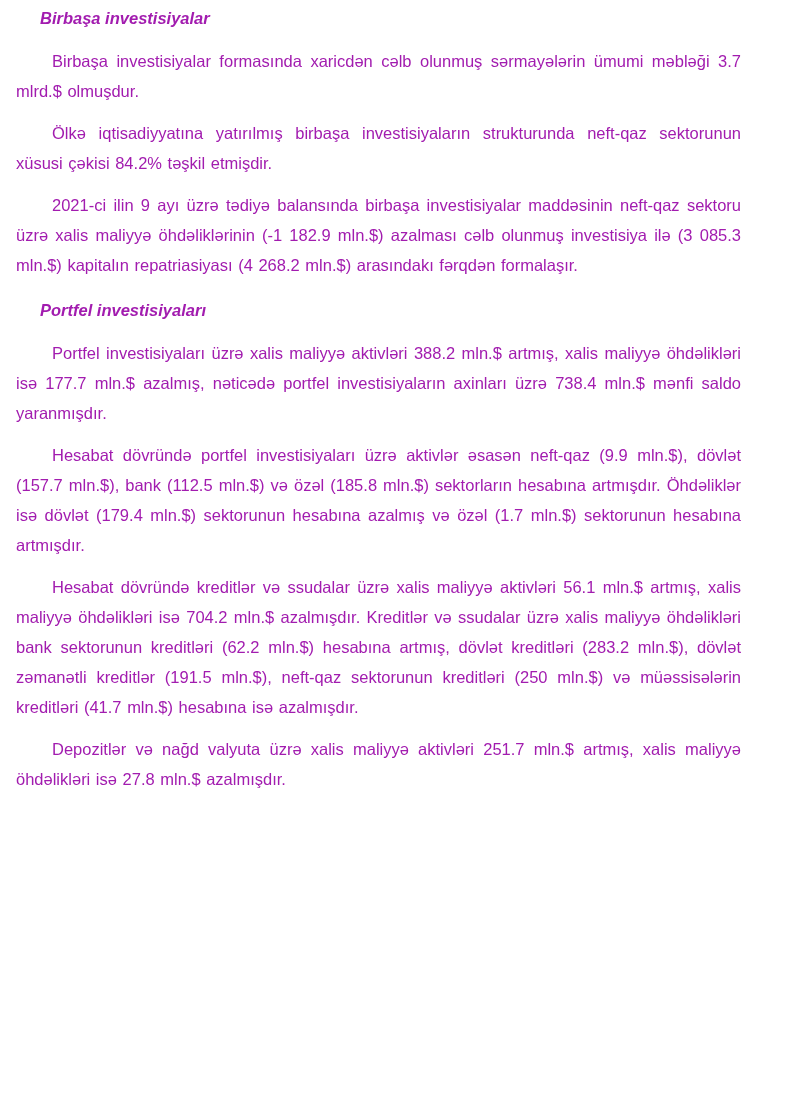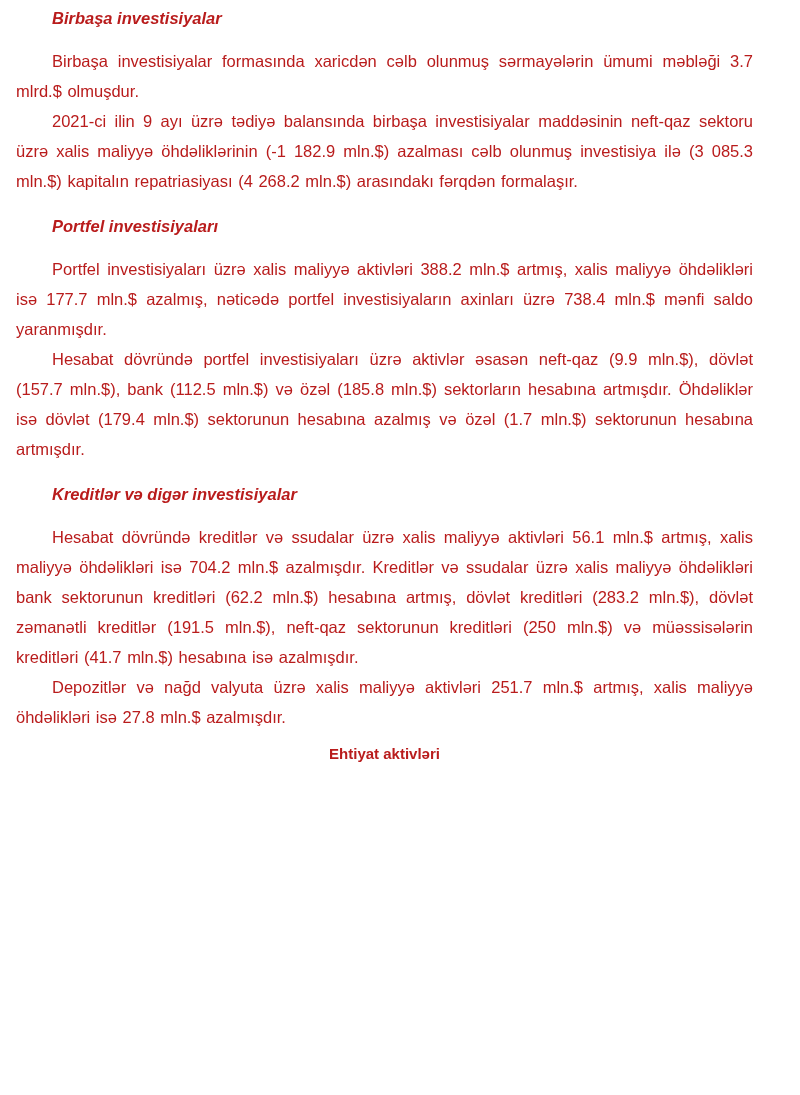--- a/index.html
+++ b/index.html
@@ -5,43 +5,43 @@
   html, body {
     margin: 0;
     padding: 0;
     background: #ffffff;
   }
   .page {
     position: relative;
     width: 800px;
     height: 798px;
     background: #ffffff;
-    color: #b91c1c;
+    color: #a21caf;
     font-family: "Liberation Sans", sans-serif;
     box-sizing: border-box;
-    padding: 3px 47px 0 16px;
+    padding: 3px 47px 0 4px;
     overflow: hidden;
   }
   .section-heading {
     font-size: 16.5px;
     font-weight: bold;
     font-style: italic;
     line-height: 30px;
     text-indent: 36px;
     margin: 15px 0 13px 0;
   }
   .section-heading.first {
     margin-top: 0;
   }
   .body-paragraph {
     font-size: 16.5px;
     line-height: 30px;
     text-align: justify;
     text-indent: 36px;
-    margin: 0;
+    margin: 12px;
     word-spacing: 1px;
   }
   .center-heading {
     font-size: 15px;
     font-weight: bold;
     font-style: normal;
     line-height: 32px;
     text-align: center;
     text-indent: 0;
     margin: 6px 0 12px 0;
@@ -58,31 +58,31 @@
   }
 </style>
 </head>
 <body>
 
 <div class="page">
 
   <div>
     <h2 class="section-heading first">Birbaşa investisiyalar</h2>
     <p class="body-paragraph">Birbaşa investisiyalar formasında xaricdən cəlb olunmuş sərmayələrin ümumi məbləği 3.7 mlrd.$ olmuşdur.</p>
+    <p class="body-paragraph">Ölkə iqtisadiyyatına yatırılmış birbaşa investisiyaların strukturunda neft-qaz sektorunun xüsusi çəkisi 84.2% təşkil etmişdir.</p>
     <p class="body-paragraph">2021-ci ilin 9 ayı üzrə tədiyə balansında birbaşa investisiyalar maddəsinin neft-qaz sektoru üzrə xalis maliyyə öhdəliklərinin (-1 182.9 mln.$) azalması cəlb olunmuş investisiya ilə (3 085.3 mln.$) kapitalın repatriasiyası (4 268.2 mln.$) arasındakı fərqdən formalaşır.</p>
   </div>
 
   <div>
     <h2 class="section-heading">Portfel investisiyaları</h2>
     <p class="body-paragraph">Portfel investisiyaları üzrə xalis maliyyə aktivləri 388.2 mln.$ artmış, xalis maliyyə öhdəlikləri isə 177.7 mln.$ azalmış, nəticədə portfel investisiyaların axinları üzrə 738.4 mln.$ mənfi saldo yaranmışdır.</p>
     <p class="body-paragraph">Hesabat dövründə portfel investisiyaları üzrə aktivlər əsasən neft-qaz (9.9 mln.$), dövlət (157.7 mln.$), bank (112.5 mln.$) və özəl (185.8 mln.$) sektorların hesabına artmışdır. Öhdəliklər isə dövlət (179.4 mln.$) sektorunun hesabına azalmış və özəl (1.7 mln.$) sektorunun hesabına artmışdır.</p>
   </div>
 
   <div>
-    <h2 class="section-heading">Kreditlər və digər investisiyalar</h2>
     <p class="body-paragraph">Hesabat dövründə kreditlər və ssudalar üzrə xalis maliyyə aktivləri 56.1 mln.$ artmış, xalis maliyyə öhdəlikləri isə 704.2 mln.$ azalmışdır. Kreditlər və ssudalar üzrə xalis maliyyə öhdəlikləri bank sektorunun kreditləri (62.2 mln.$) hesabına artmış, dövlət kreditləri (283.2 mln.$), dövlət zəmanətli kreditlər (191.5 mln.$), neft-qaz sektorunun kreditləri (250 mln.$) və müəssisələrin kreditləri (41.7 mln.$) hesabına isə azalmışdır.</p>
     <p class="body-paragraph">Depozitlər və nağd valyuta üzrə xalis maliyyə aktivləri 251.7 mln.$ artmış, xalis maliyyə öhdəlikləri isə 27.8 mln.$ azalmışdır.</p>
   </div>
 
   <div>
     <h1 class="center-heading">Ehtiyat aktivləri</h1>
   </div>
 
   <div class="page-footer">6</div>
 

